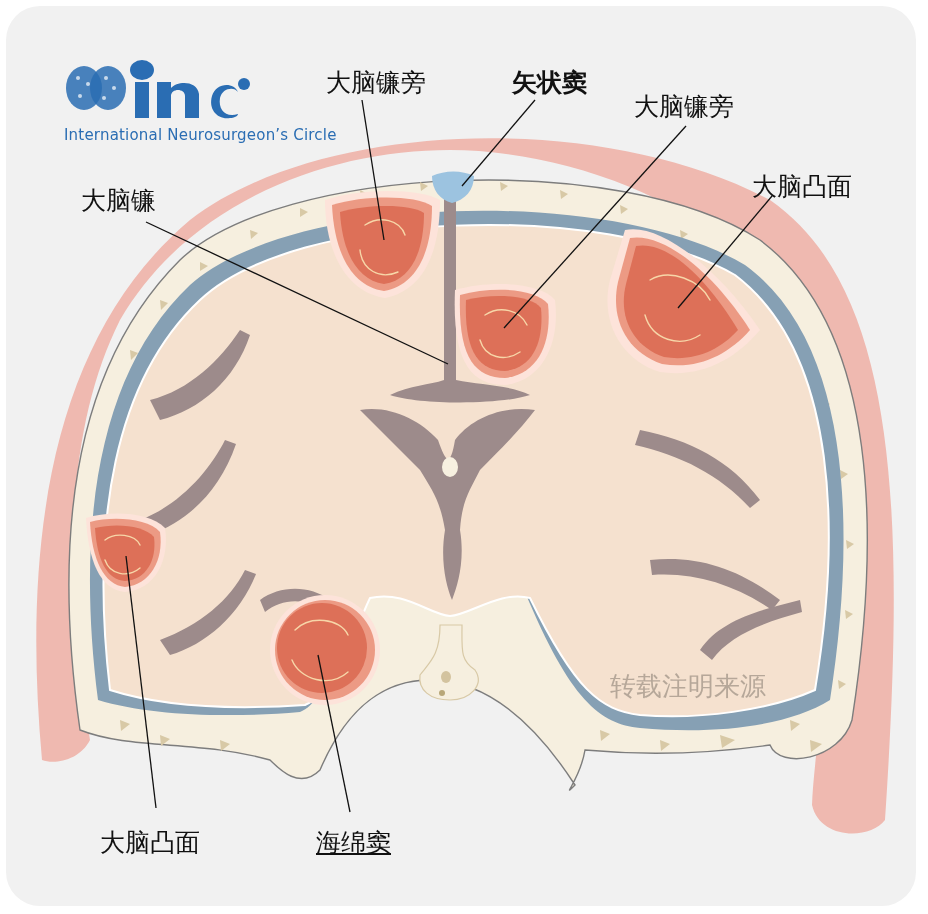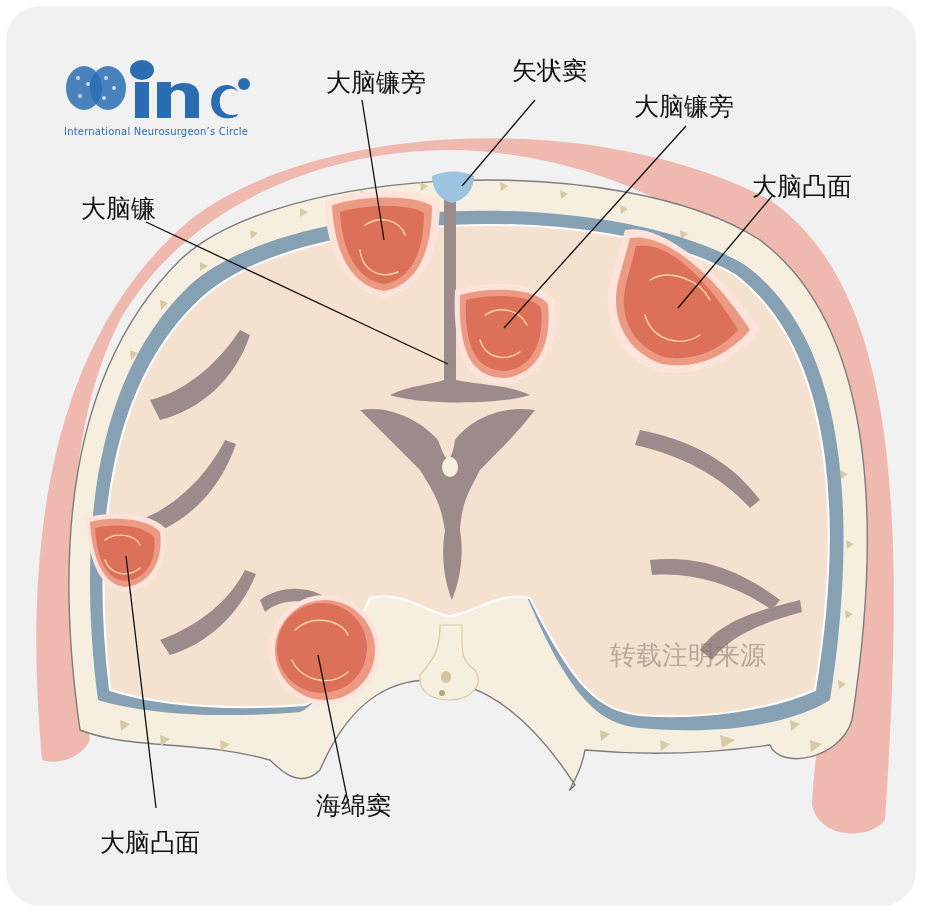--- a/index.html
+++ b/index.html
@@ -8,21 +8,21 @@
     position: absolute; left: 6px; top: 6px; width: 910px; height: 900px;
     background: #f1f1f1; border-radius: 34px; overflow: hidden;
   }
   svg.diagram { position: absolute; left: 0; top: 0; }
   .label {
     position: absolute; font-size: 25px; color: #111; white-space: nowrap;
     font-family: "DejaVu Sans", sans-serif; letter-spacing: 0px; line-height: 1;
   }
   .logo { position: absolute; left: 56px; top: 48px; width: 200px; height: 88px; }
   .logo-sub {
-    position: absolute; left: 58px; top: 120px; font-size: 10px; color: #2a6db3;
+    position: absolute; left: 58px; top: 120px; font-size: 15px; color: #2a6db3;
     font-family: "DejaVu Sans", sans-serif; white-space: nowrap; letter-spacing: 0.2px;
   }
   .watermark {
     position: absolute; left: 604px; font-size: 26px; color: rgba(130,120,110,0.55);
     font-family: "DejaVu Sans", sans-serif; white-space: nowrap; line-height: 1;
   }
 </style>
 </head>
 <body>
 
@@ -158,21 +158,21 @@
       <ellipse cx="80" cy="16" rx="12" ry="10"></ellipse>
       <rect x="73" y="28" width="14" height="36"></rect>
       <path d="M95 28 h14 v6 c6 -7 26 -8 28 6 v24 h-14 v-22 c0 -8 -14 -8 -14 0 v22 h-14 z"></path>
       <path d="M176 38 c-4 -10 -22 -10 -26 4 c-4 14 6 24 18 22 c4 0 8 -2 8 -4 c-12 4 -20 -4 -18 -16 c2 -10 14 -12 18 -6 z"></path>
       <circle cx="182" cy="30" r="6"></circle>
     </g>
   </svg>
   <div class="logo-sub">International  Neurosurgeon’s  Circle</div>
 
   <div class="label" style="left:320px; top:64px;">大脑镰旁</div>
-  <div class="label" style="left:506px; top:52px;">矢状窦</div>
+  <div class="label" style="left:506px; top:64px;font-weight:bold;">矢状窦</div>
   <div class="label" style="left:628px; top:88px;">大脑镰旁</div>
   <div class="label" style="left:746px; top:168px;">大脑凸面</div>
-  <div class="label" style="left:75px; top:182px;margin-top:8px;">大脑镰</div>
+  <div class="label" style="left:75px; top:182px;">大脑镰</div>
   <div class="label" style="left:94px; top:824px;">大脑凸面</div>
-  <div class="label" style="left:310px; top:787px;">海绵窦</div>
+  <div class="label" style="left:310px; top:824px;text-decoration:underline;">海绵窦</div>
 
-  <div class="watermark" style="top:636px;">转载注明来源</div>
+  <div class="watermark" style="top:667px;">转载注明来源</div>
 </div>
 
 </body></html>

